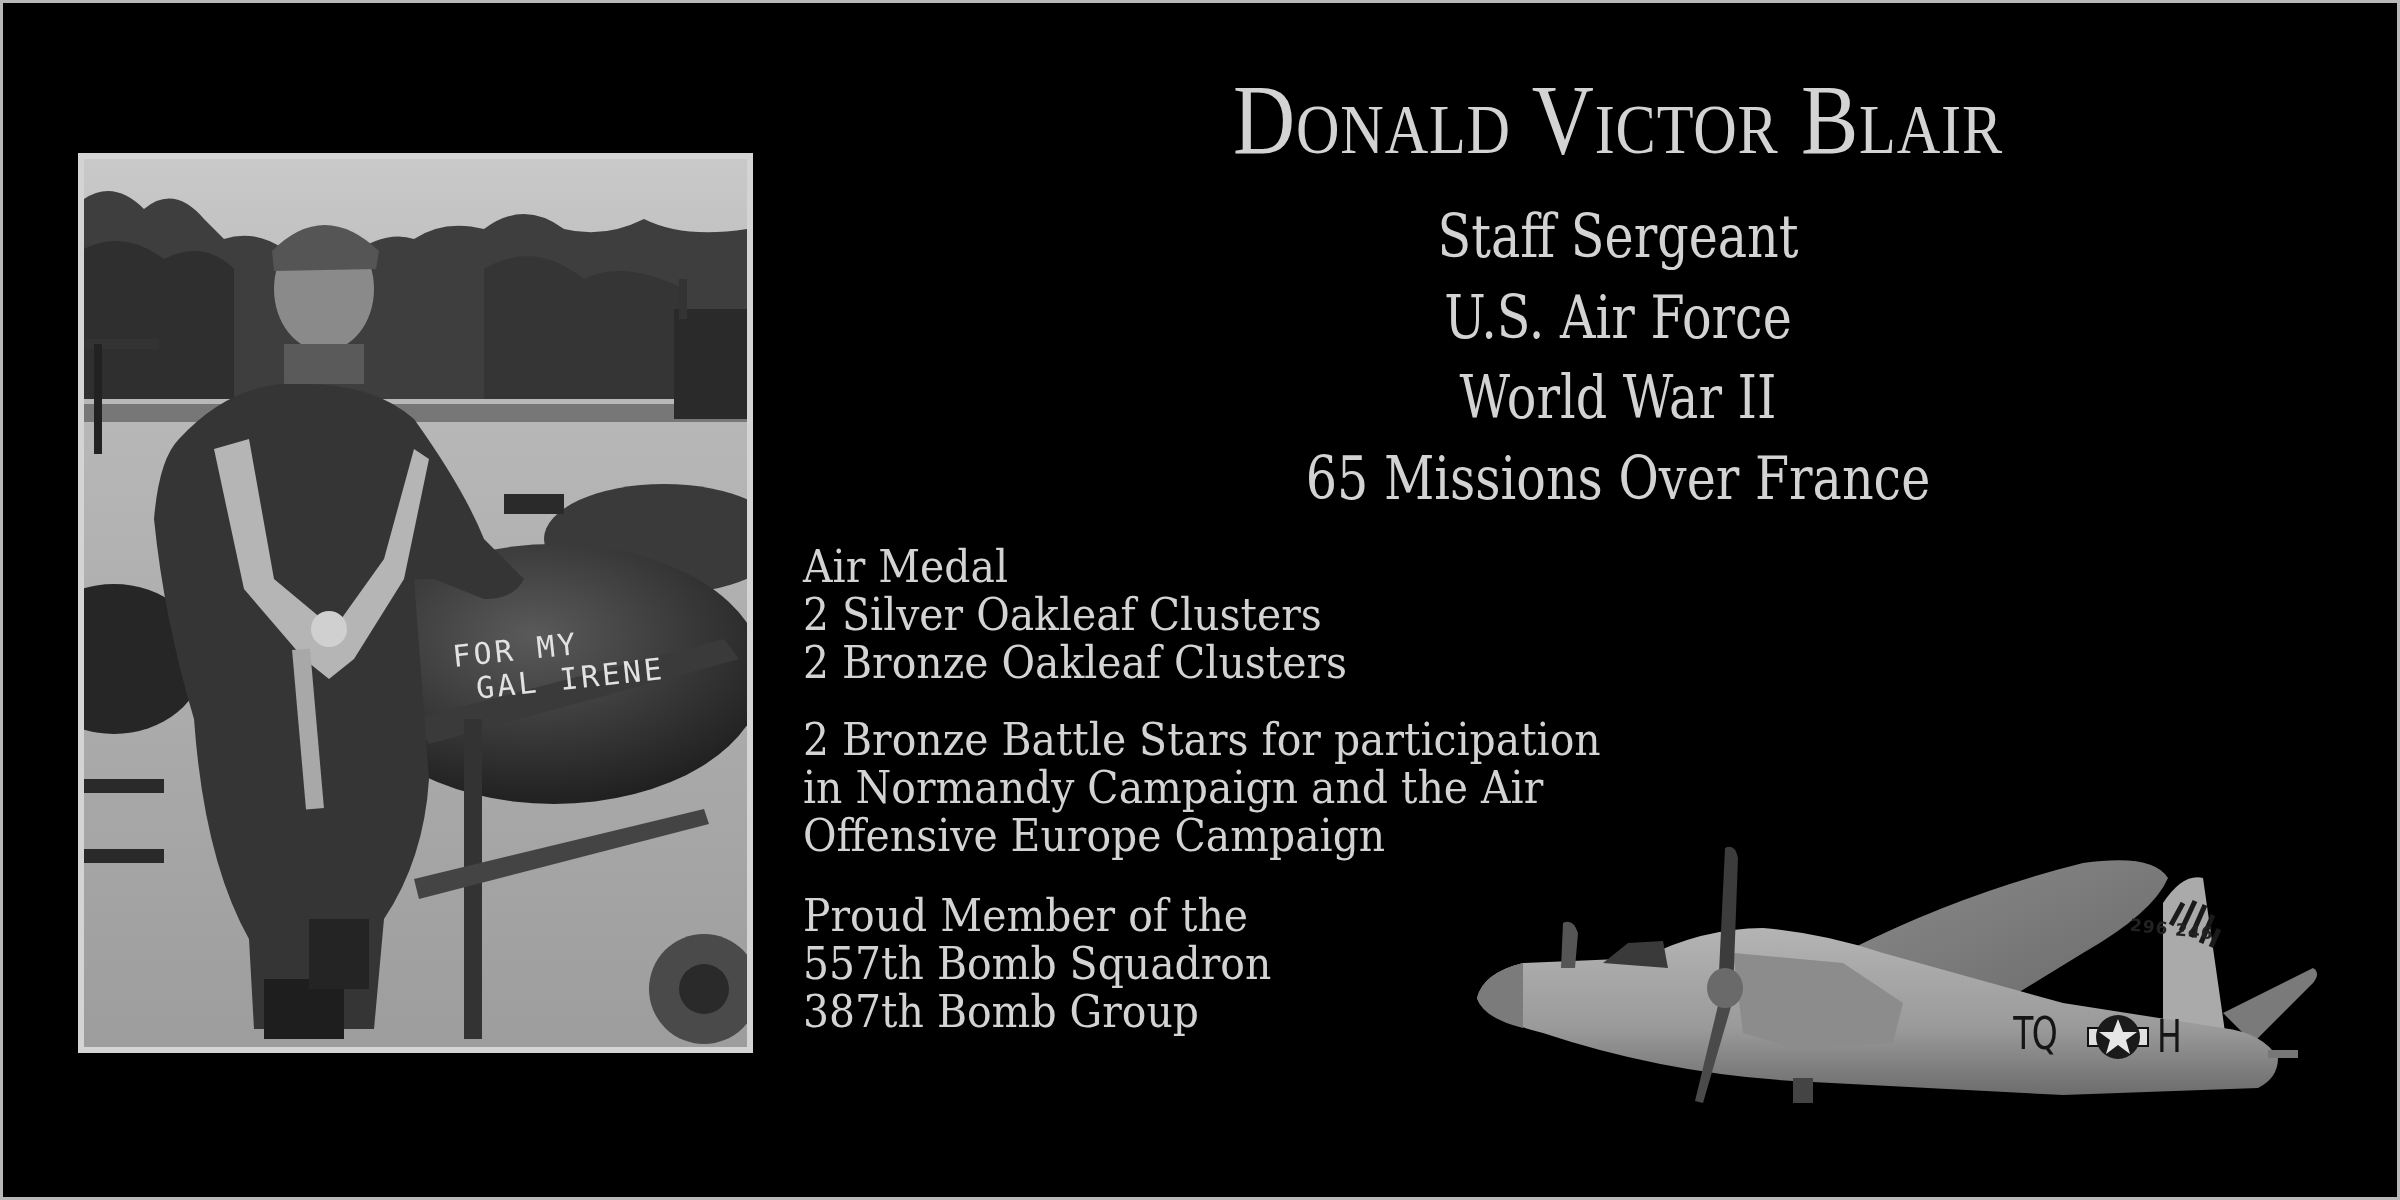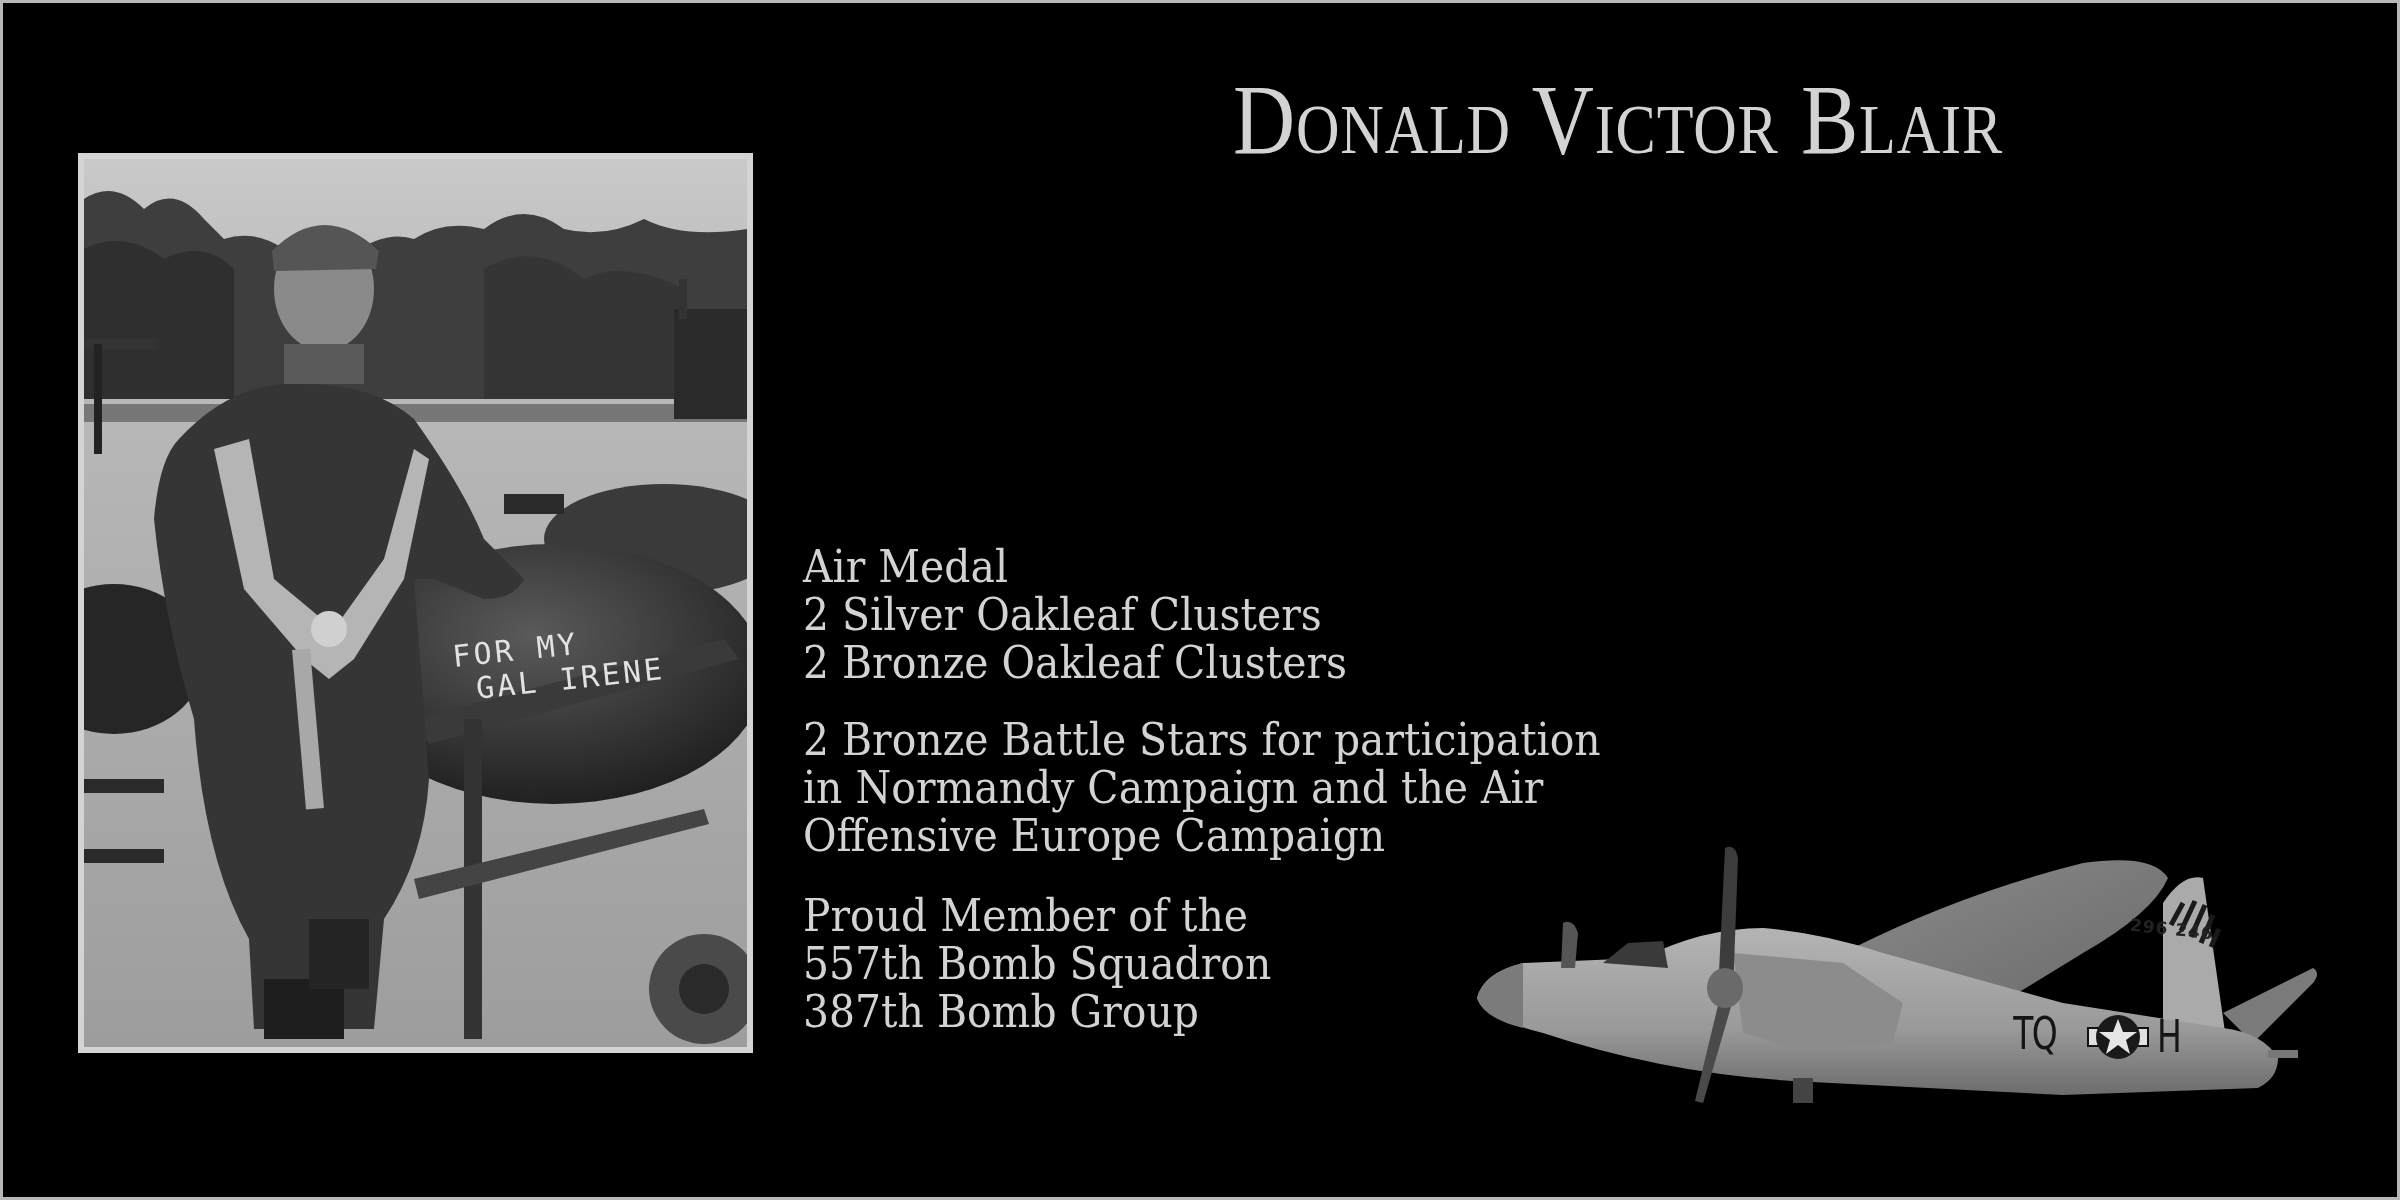--- a/index.html
+++ b/index.html
@@ -186,20 +186,26 @@
       <rect x="200" y="185" width="80" height="40" fill="#5a5a5a"></rect>
     </svg>
     <div class="bomb-text" style="left:370px; top:470px;">
       <span style="display:block">FOR MY</span>
       <span style="display:block; padding-left:20px">GAL IRENE</span>
     </div>
   </div>
 
   <div class="name">Donald Victor Blair</div>
 
+  <div class="headlines">
+    <span class="headline">Staff Sergeant</span>
+    <span class="headline">U.S. Air Force</span>
+    <span class="headline">World War II</span>
+    <span class="headline">65 Missions Over France</span>
+  </div>
 
   <div class="block awards">
     <span>Air Medal</span>
     <span>2 Silver Oakleaf Clusters</span>
     <span>2 Bronze Oakleaf Clusters</span>
   </div>
 
   <div class="block stars">
     <span>2 Bronze Battle Stars for participation</span>
     <span>in Normandy Campaign and the Air</span>

